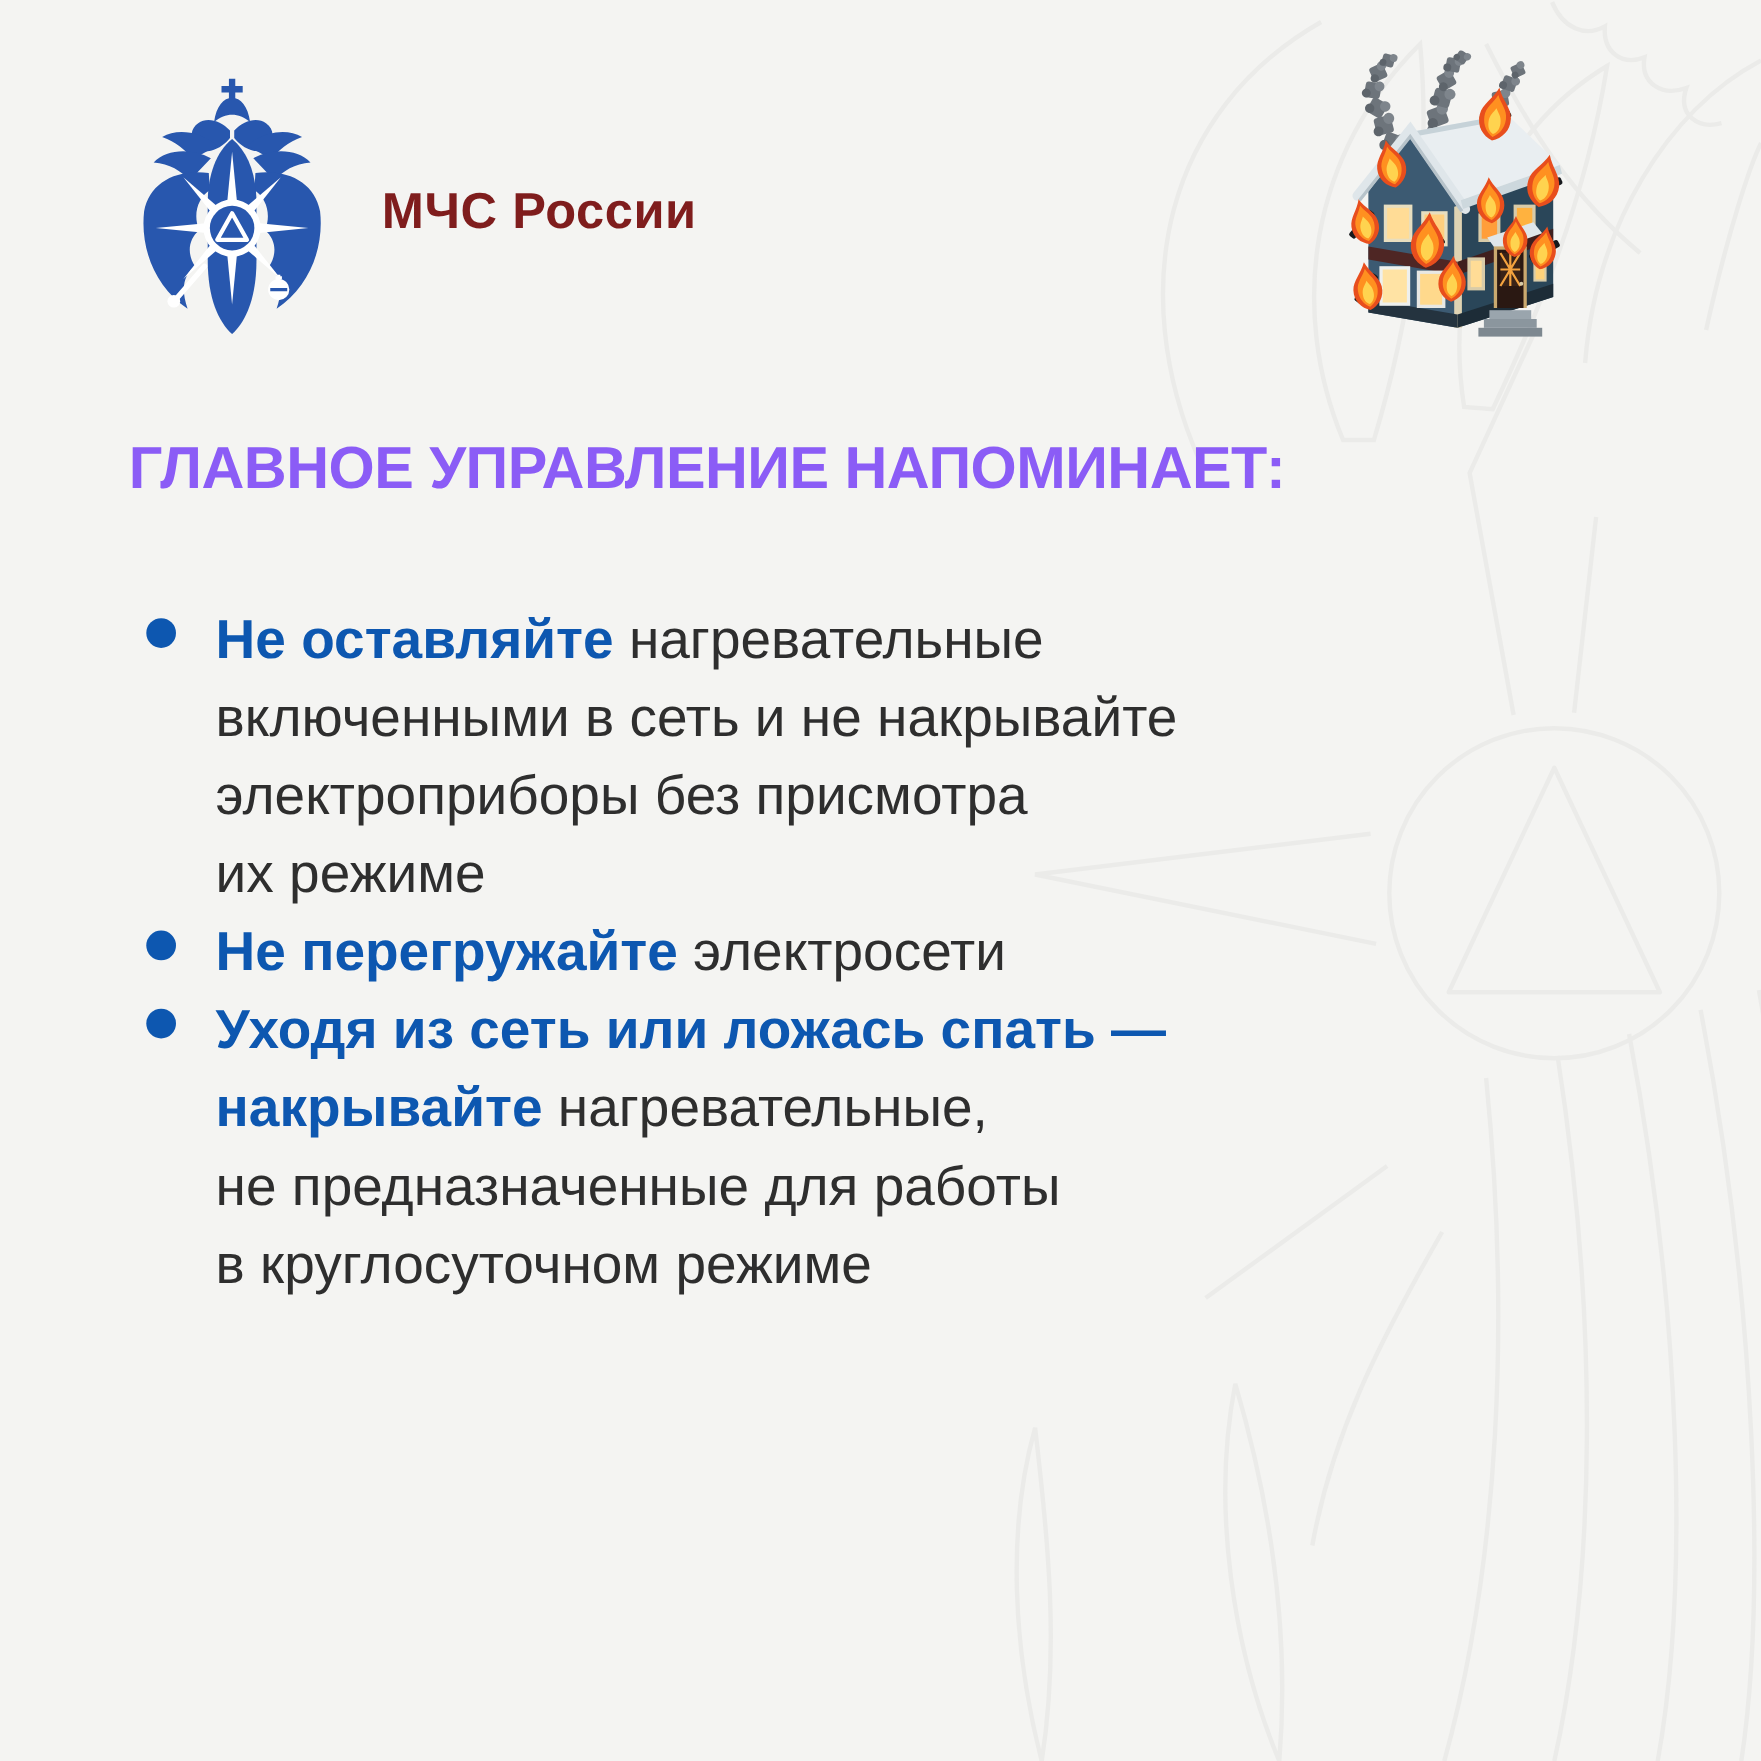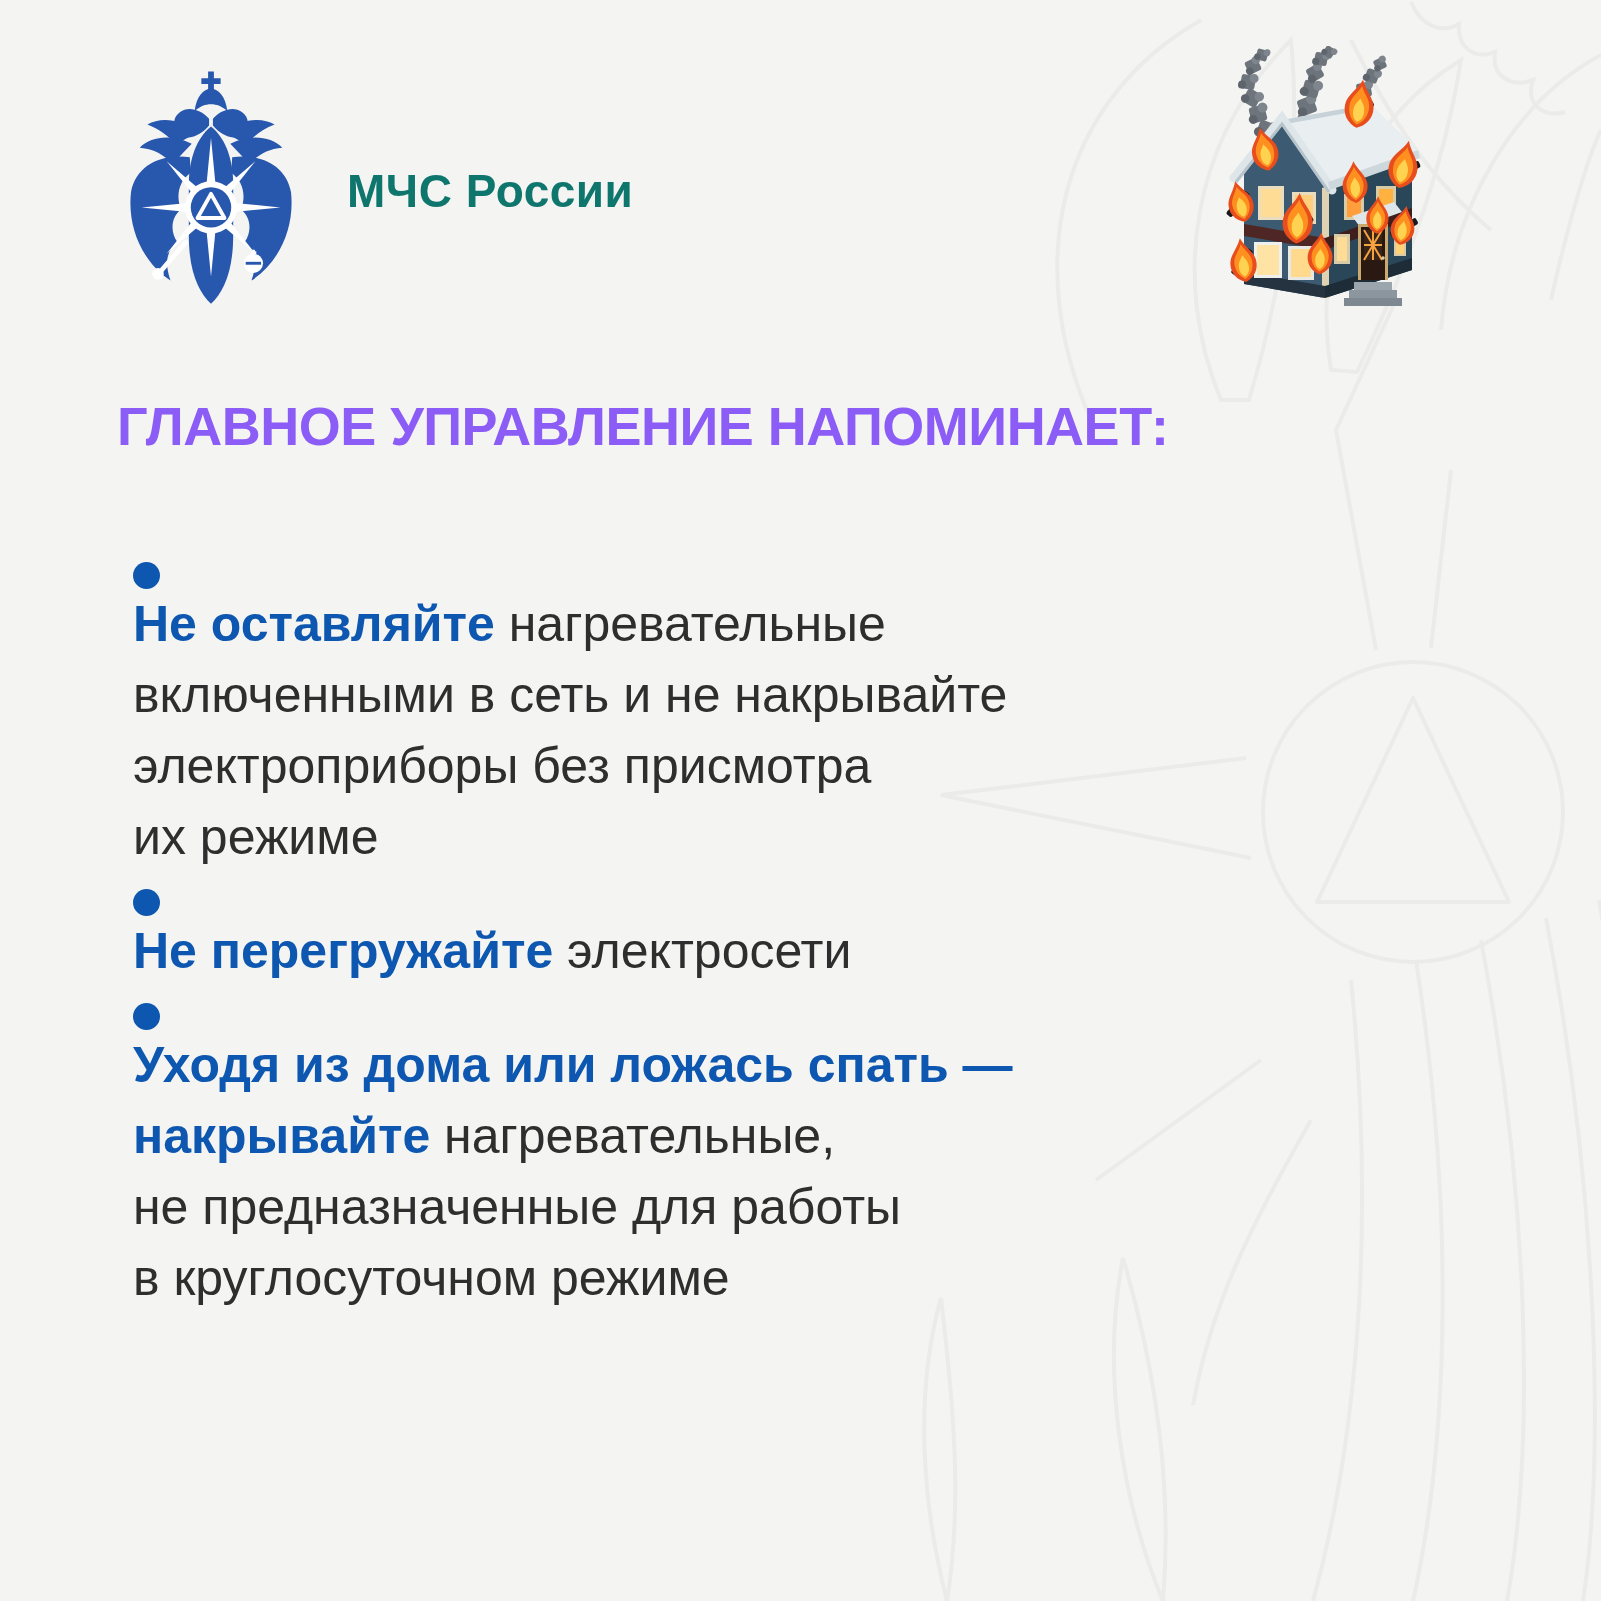--- a/index.html
+++ b/index.html
@@ -8,35 +8,35 @@
     position:relative; width:1601px; height:1601px;
     background:#f4f4f2; overflow:hidden;
     font-family:"Liberation Sans", sans-serif;
   }
   
   .watermark { position:absolute; top:0; right:0; width:810px; height:1601px; }
 
   
   .brand-row { position:absolute; left:105px; top:70px; display:flex; align-items:center; gap:30px; }
   .emblem { width:212px; height:242px; display:block; }
-  .brand-name { font-size:46px; font-weight:700; color:#0f766e; letter-spacing:.5px; }
+  .brand-name { font-size:46px; font-weight:700; color:#7f1d1d; letter-spacing:.5px; }
 
   
   .house { position:absolute; left:1222px; top:46px; width:205px; height:268px; }
 
   
   .heading {
     position:absolute; left:117px; top:396px; width:1360px;
     font-size:54px; line-height:1.12; font-weight:800;
     letter-spacing:-.5px; color:#8b5cf6; white-space:nowrap;
   }
 
   
   .bullets { position:absolute; left:133px; top:546px; width:1330px; list-style:none; }
-  .bullet { display:flex; align-items:flex-start;flex-direction:column; }
+  .bullet { display:flex; align-items:flex-start; }
   .bullet + .bullet { }
   .dot { flex:none; width:27px; height:27px; border-radius:50%; background:#0d57b0; margin-top:16px; margin-right:36px; }
   .bullet-text { font-size:50px; line-height:71px; color:#2e2e2e; font-weight:400; }
   .line { white-space:nowrap; }
   .hl { color:#0d57b0; font-weight:700; font-style:normal; }
 </style>
 </head>
 <body>
 
 <div class="canvas">
@@ -229,21 +229,21 @@
     </li>
     <li class="bullet">
       <span class="dot"></span>
       <div class="bullet-text">
         <div class="line"><b class="hl">Не перегружайте</b><span> электросети</span></div>
       </div>
     </li>
     <li class="bullet">
       <span class="dot"></span>
       <div class="bullet-text">
-        <div class="line"><b class="hl">Уходя из дома или ложась спать —</b><span></span></div>
+        <div class="line"><b class="hl">Уходя из сеть или ложась спать —</b><span></span></div>
         <div class="line"><b class="hl">накрывайте</b><span> нагревательные,</span></div>
         <div class="line"><b class="hl"></b><span>не предназначенные для работы</span></div>
         <div class="line"><b class="hl"></b><span>в круглосуточном режиме</span></div>
       </div>
     </li>
   </ul>
 
 </div>
 
 </body></html>

